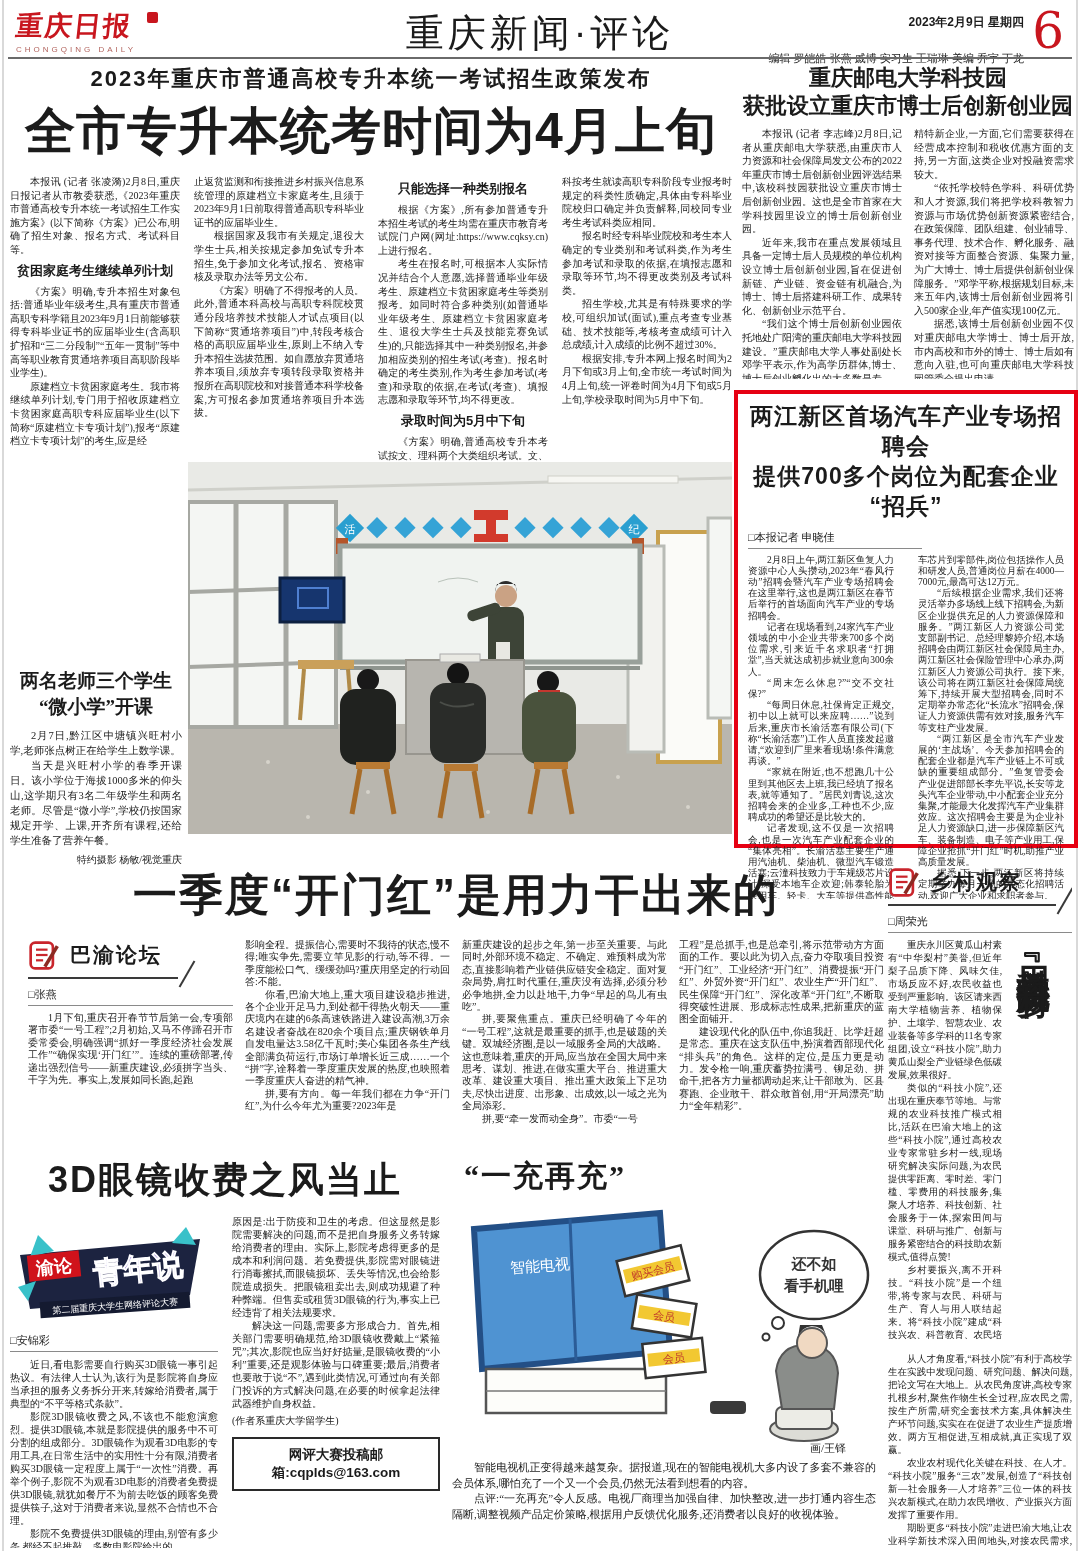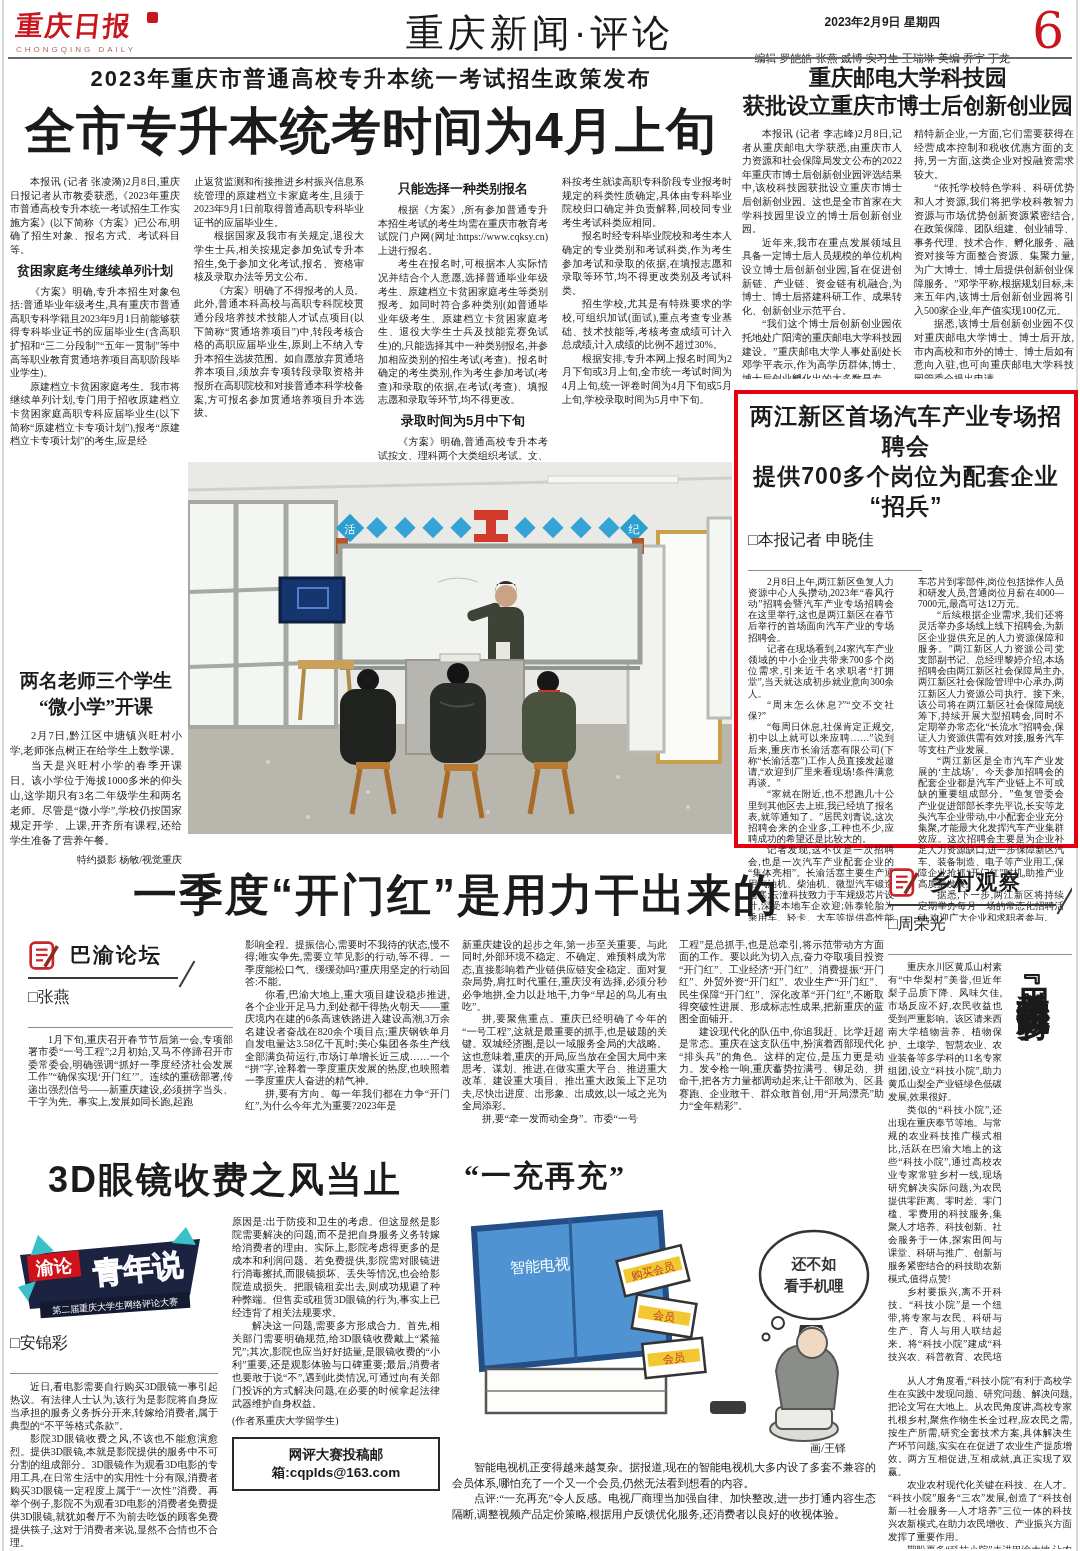--- a/index.html
+++ b/index.html
@@ -9,33 +9,33 @@
   .edge-l{left:2px}.edge-r{right:2px}
   .sans{font-family:"Liberation Sans","DejaVu Sans",sans-serif}
 
   
   .masthead{position:absolute;left:0;top:0;width:100%;height:58px}
   .mast-logo{position:absolute;left:16px;top:8px;width:170px}
   .logo-cn{font-size:27px;font-weight:900;color:#c8161e;transform:skewX(-6deg);letter-spacing:2px;font-family:"Liberation Serif",serif}
   .logo-en{font-size:8px;letter-spacing:3px;color:#b2645e;margin-top:1px}
   .logo-seal{display:inline-block;position:absolute;right:28px;top:4px;width:11px;height:11px;background:#c8161e;border-radius:2px}
   .mast-center{position:absolute;left:0;right:0;top:8px;text-align:center;font-size:38px;font-weight:400;letter-spacing:4px}
-  .mast-right{position:absolute;right:70px;top:14px;text-align:center}
+  .mast-right{position:absolute;right:56px;top:14px;text-align:right}
   .mast-date{font-size:12px;font-weight:700}
   .mast-staff{font-size:11px;font-weight:400;margin-top:20px}
   .mast-page{position:absolute;right:16px;top:2px;font-size:50px;color:#c8161e;font-family:"DejaVu Serif",serif}
   .mast-rule{position:absolute;left:8px;right:8px;top:57px;border-top:2px solid #6a6a6a}
 
   
   .cols{display:flex;overflow:hidden}
   .col{flex:1;overflow:hidden}
   .col p{font-size:10px;line-height:13.6px;text-align:justify;text-indent:2em}
   .col p.cont{text-indent:0}
   .col h4{font-size:13px;font-weight:800;text-align:center;margin:5px 0;font-family:"Liberation Sans","DejaVu Sans",sans-serif}
-  .byline{font-size:16px;color:#222;border-bottom:1px solid #8a8a8a;padding-bottom:19px;margin-bottom:6px}
+  .byline{font-size:11px;color:#222;border-bottom:1px solid #8a8a8a;padding-bottom:3px;margin-bottom:6px}
 
   
   .exam{position:absolute;left:10px;top:64px;width:722px}
   .exam-kicker{text-align:center;font-size:22px;font-weight:800;letter-spacing:2px}
   .exam-headline{text-align:center;font-size:50px;font-weight:900;letter-spacing:1px;margin-top:4px}
   .exam .cols{gap:14px;margin-top:10px;height:286px}
 
   
   .photo{position:absolute;left:188px;top:462px;width:544px;height:372px;overflow:hidden}
   

